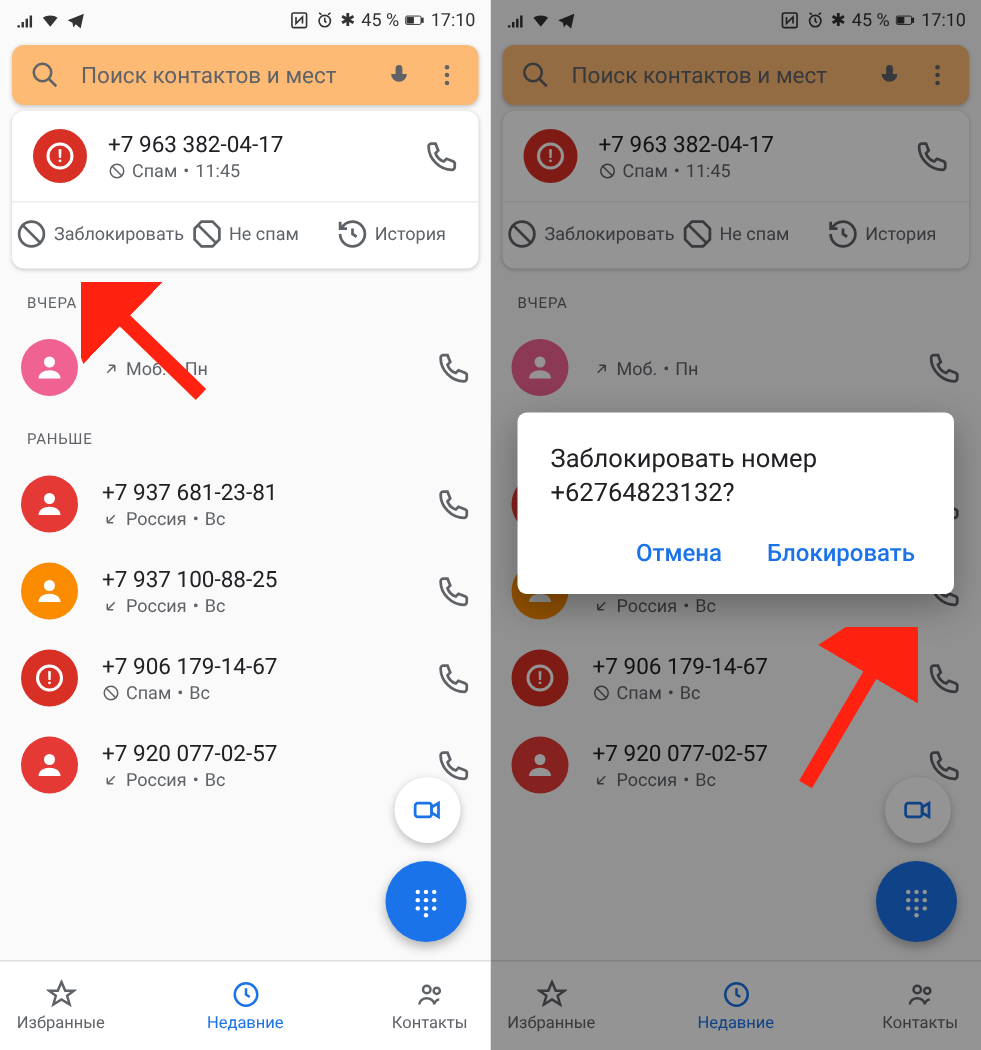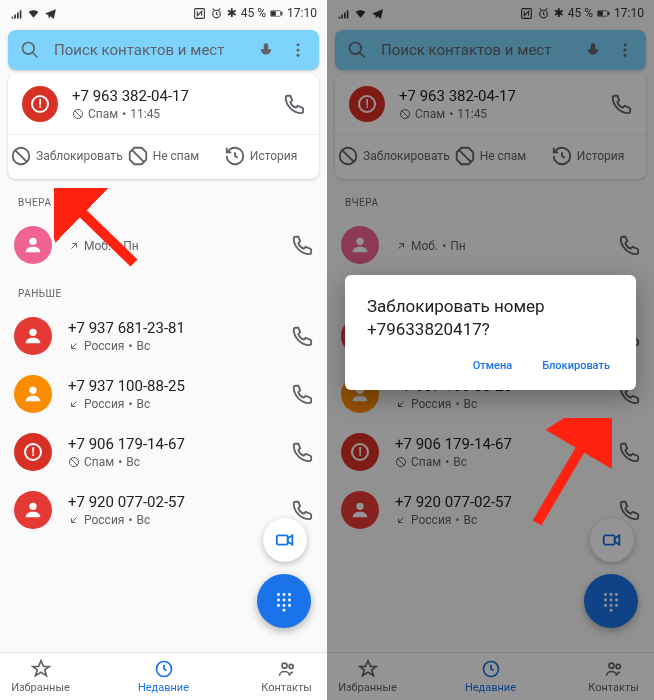--- a/index.html
+++ b/index.html
@@ -8,21 +8,21 @@
   .screen { width: 327px; height: 700px; background: #fafafa; position: relative; overflow: hidden; }
   .screen.right { position: relative; }
   .screen.right .dim { position: absolute; inset: 0; background: rgba(0,0,0,0.42); z-index: 5; }
 
   
   .status { height: 26px; display: flex; align-items: center; justify-content: space-between; padding: 0 10px; font-size: 12px; color: #333; }
   .status .sicons { display: flex; align-items: center; gap: 4px; }
   .status svg { width: 13px; height: 13px; }
 
   
-  .searchcard { margin: 4px 8px; background: #7dd3fc; border-radius: 8px; box-shadow: 0 1px 3px rgba(0,0,0,.2); display: flex; align-items: center; padding: 10px 12px; gap: 14px; }
+  .searchcard { margin: 4px 8px; background: #fdba74; border-radius: 8px; box-shadow: 0 1px 3px rgba(0,0,0,.2); display: flex; align-items: center; padding: 10px 12px; gap: 14px; }
   .searchcard .stext { flex: 1; color: #5f6368; font-size: 15px; }
 
   
   .callcard { margin: 4px 8px; background: #fff; border-radius: 8px; box-shadow: 0 1px 3px rgba(0,0,0,.2); }
   .callhead { display: flex; align-items: center; padding: 12px 14px; gap: 14px; }
   .spamicon { width: 36px; height: 36px; border-radius: 50%; background: #d93025; display: flex; align-items: center; justify-content: center; flex-shrink: 0; }
   .spamicon .inner { width: 18px; height: 18px; border-radius: 50%; border: 2px solid #fff; display:flex; align-items:center; justify-content:center; color:#fff; font-weight:bold; font-size:12px; }
   .callinfo { flex: 1; }
   .callinfo .num { font-size: 15px; color: #202124; }
   .callinfo .sub { font-size: 12px; color: #5f6368; display:flex; align-items:center; gap:4px; margin-top:2px;}
@@ -37,37 +37,37 @@
   .avatar { width: 38px; height: 38px; border-radius: 50%; display:flex; align-items:center; justify-content:center; flex-shrink:0; }
   .avatar.pink { background: #f06292; }
   .avatar.red { background: #e53935; }
   .avatar.orange { background: #fb8c00; }
   .avatar.spam { background: #d93025; }
   .rowinfo { flex:1; }
   .rowinfo .num { font-size: 15px; color: #202124; }
   .rowinfo .sub { font-size: 12px; color: #5f6368; display:flex; align-items:center; gap:4px; margin-top:2px; }
 
   
-  .bottomnav { position: absolute; bottom: 0; left:0; right:0; height: 48px; background:#fff; border-top:1px solid #e0e0e0; display:flex;gap:42px; }
+  .bottomnav { position: absolute; bottom: 0; left:0; right:0; height: 60px; background:#fff; border-top:1px solid #e0e0e0; display:flex;gap:42px; }
   .navitem { flex:1; display:flex; flex-direction:column; align-items:center; justify-content:center; font-size:11px; color:#5f6368; gap:2px; }
   .navitem.active { color:#1a73e8; }
 
   
   .fab-blue { position:absolute; right:16px; bottom:72px; width:54px; height:54px; border-radius:50%; background:#1a73e8; display:flex; align-items:center; justify-content:center; box-shadow:0 3px 8px rgba(0,0,0,.3); }
   .fab-white { position:absolute; right:20px; bottom:138px; width:44px; height:44px; border-radius:50%; background:#fff; display:flex; align-items:center; justify-content:center; box-shadow:0 2px 6px rgba(0,0,0,.25); }
 
   
   .arrow { position:absolute; pointer-events:none; z-index:20; }
 
   
   .dialog { position:absolute; z-index:10; background:#fff; border-radius:6px; left:18px; right:18px; top:275px; padding:20px 22px 12px; box-shadow:0 8px 24px rgba(0,0,0,.3); }
   .dialog h3 { font-size:17px; font-weight:400; color:#202124; line-height:1.35; margin-bottom:12px; }
   .dialog p { font-size:13.5px; color:#5f6368; line-height:1.4; margin-bottom:18px; }
   .dbtns { display:flex; justify-content:flex-end; gap:22px; }
-  .dbtn { color:#1a73e8; font-size:11px; font-weight:500; background:none; border:none; padding:6px 4px; }
+  .dbtn { color:#1a73e8; font-size:16px; font-weight:500; background:none; border:none; padding:6px 4px; }
 
   svg { display:block; }
 </style>
 </head>
 <body>
 
 <div class="wrap">
 
 <div class="screen left">
 
@@ -589,21 +589,21 @@
             <circle cx="17" cy="9" r="2.5"></circle>
             <path d="M3 20c0-3 3-5 6-5s6 2 6 5M15 20c0-2 2-4 4-4"></path>
           </svg>
       <span>Контакты</span>
     </div>
   </div>
 
   <div class="dim"></div>
 
   <div class="dialog">
-    <h3>Заблокировать номер +79633820417?</h3>
+    <h3>Заблокировать номер +62764823132?</h3>
     <div class="dbtns">
       <button class="dbtn">Отмена</button>
       <button class="dbtn">Блокировать</button>
     </div>
   </div>
 
   <svg class="arrow" style="left:195px; top:418px;" width="90" height="110" viewBox="0 0 90 110">
     <defs>
           <marker id="ah2" markerWidth="8" markerHeight="8" refX="2" refY="4" orient="auto">
             <path d="M0 0L8 4L0 8z" fill="#f21"></path>

